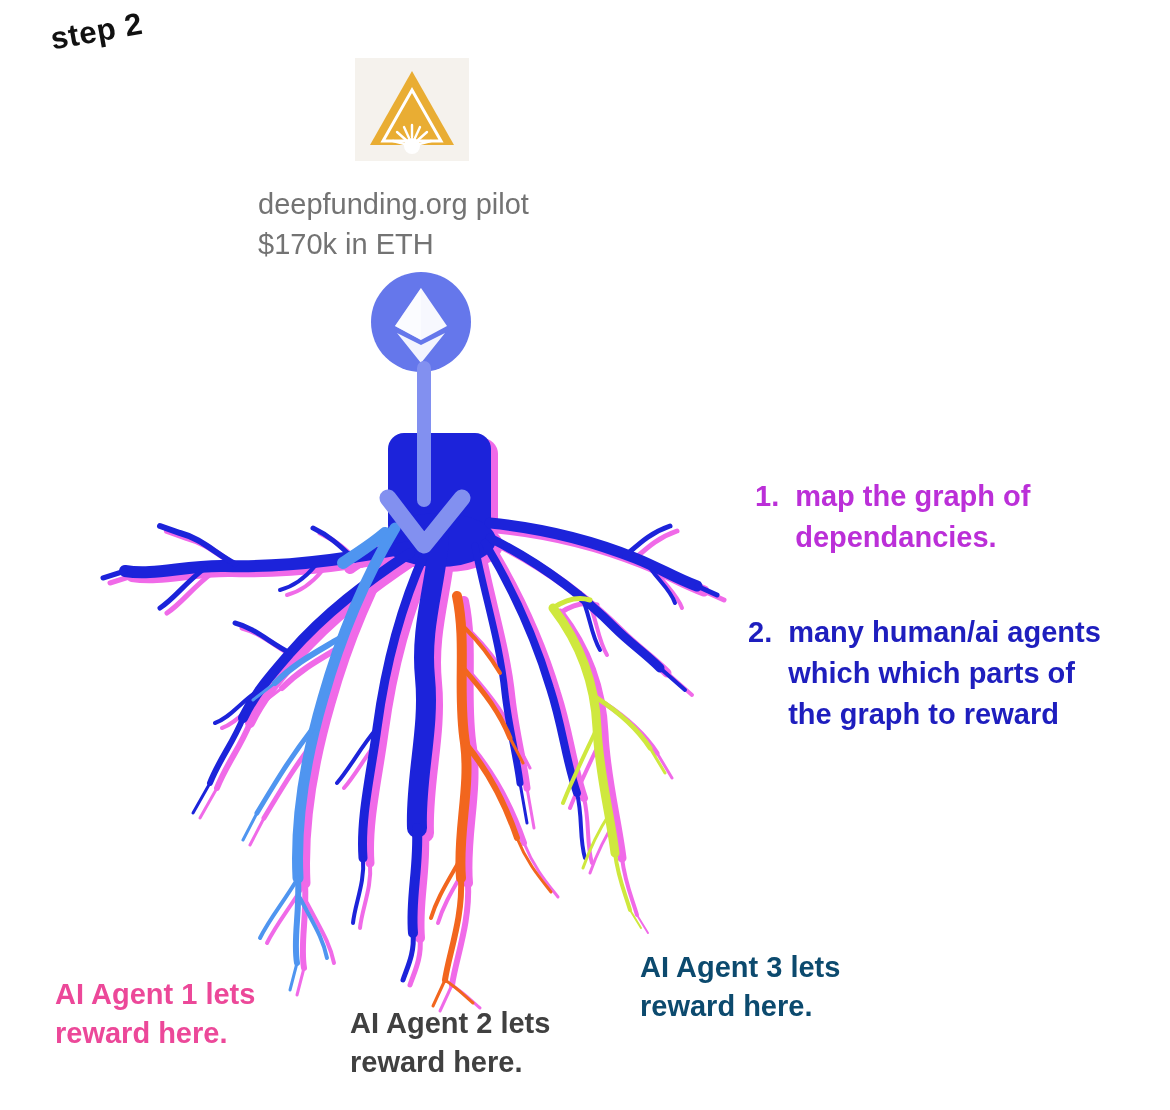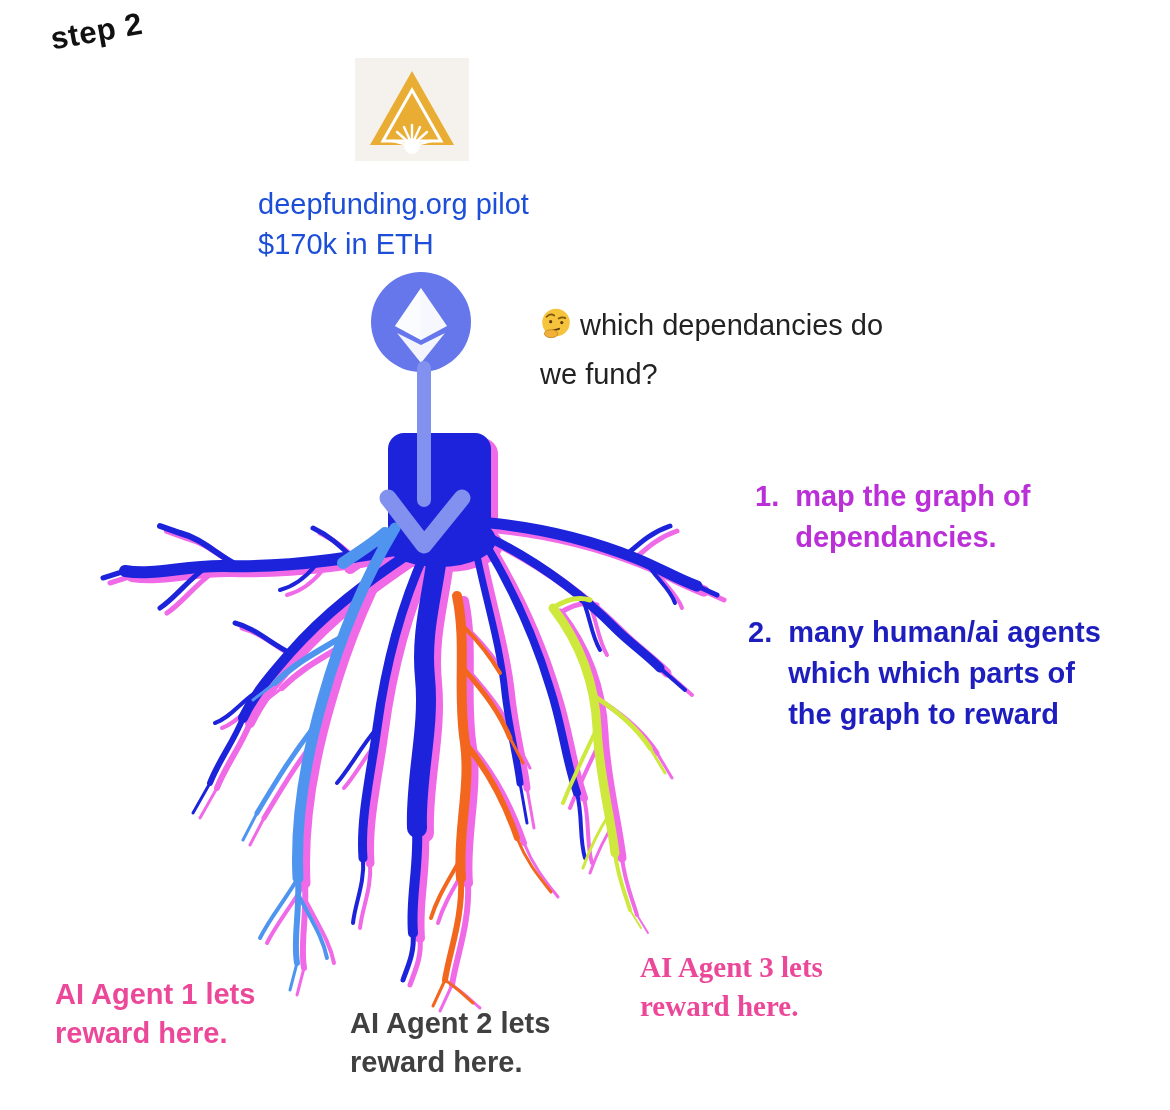--- a/index.html
+++ b/index.html
@@ -5,21 +5,21 @@
   html,body{margin:0;padding:0;background:#ffffff;}
   #stage{
     position:relative;width:1170px;height:1110px;background:#ffffff;overflow:hidden;
     font-family:"Liberation Sans", sans-serif;color:#1c1c1c;
   }
   .abs{position:absolute;}
   #step-label{
     left:48px;top:22px;font-size:31px;font-weight:800;color:#111;
     transform:rotate(-10deg);transform-origin:left top;letter-spacing:.5px;
   }
-  #header-text{left:258px;top:184px;font-size:29px;line-height:1.38;color:#1d4ed8;}
+  #header-text{left:258px;top:184px;font-size:29px;line-height:1.38;color:#737373;}
   #question-block{left:540px;top:303px;width:362px;font-size:29px;line-height:1.55;color:#222;}
   #question-block .emoji{display:inline-block;vertical-align:-4px;margin-right:8px;}
   .num-step{display:flex;gap:16px;font-size:29px;font-weight:700;line-height:1.42;}
   #num-step-1{left:755px;top:476px;width:352px;}
   #num-step-2{left:748px;top:612px;width:390px;}
   .agent-label{font-size:29px;font-weight:700;line-height:1.35;}
   #agent-1-label{left:55px;top:975px;width:250px;}
   #agent-2-label{left:350px;top:1004px;width:250px;}
   #agent-3-label{left:640px;top:948px;width:250px;}
   #logo-box{left:355px;top:58px;}
@@ -150,41 +150,28 @@
     <use href="#roots-lightblue" style="color:#4f95f0"></use>
   </svg>
 
   <svg id="arrow-svg" class="abs" width="130" height="210" viewBox="0 0 130 210">
     <g stroke="#8290f0" fill="none" stroke-linecap="round" stroke-linejoin="round">
       <line x1="64" y1="8" x2="64" y2="140" stroke-width="14"></line>
       <polyline points="28,138 64,185 102,138" stroke-width="17"></polyline>
     </g>
   </svg>
 
-  <div id="question-block" class="abs">
-    <span class="emoji">
-      <svg width="32" height="32" viewBox="0 0 36 36">
-        <circle cx="18" cy="17.5" r="15.5" fill="#f6c33d"></circle>
-        <path d="M7.5,11 q4,-4.5 8.5,-1.5" stroke="#7a5510" stroke-width="2" fill="none" stroke-linecap="round"></path>
-        <path d="M21,13 q4,-2.5 7.5,-0.5" stroke="#7a5510" stroke-width="2" fill="none" stroke-linecap="round"></path>
-        <circle cx="12" cy="16.5" r="1.8" fill="#5c3d08"></circle>
-        <circle cx="24.5" cy="17.5" r="1.8" fill="#5c3d08"></circle>
-        <path d="M14,26.5 l7.5,-2" stroke="#5c3d08" stroke-width="2" stroke-linecap="round"></path>
-        <ellipse cx="12.5" cy="30" rx="7.5" ry="4.5" fill="#f0b03a" stroke="#c8881f" stroke-width="1"></ellipse>
-      </svg>
-    </span><span>which dependancies do we fund?</span>
-  </div>
 
   <div id="num-step-1" class="abs num-step" style="color: rgb(187, 47, 216);">
     <span>1.</span>
     <span style="max-width:300px;">map the graph of dependancies.</span>
   </div>
 
   <div id="num-step-2" class="abs num-step" style="color: rgb(30, 30, 190);">
     <span>2.</span>
     <span style="max-width:330px;">many human/ai agents which which parts of the graph to reward</span>
   </div>
 
   <div id="agent-1-label" class="abs agent-label" style="color: #ec4899;">AI Agent 1 lets reward here.</div>
   <div id="agent-2-label" class="abs agent-label" style="color: #404040;">AI Agent 2 lets reward here.</div>
-  <div id="agent-3-label" class="abs agent-label" style="color: #ec4899; font-family: Liberation Serif, serif;">AI Agent 3 lets reward here.</div>
+  <div id="agent-3-label" class="abs agent-label" style="color: #0c4a6e;">AI Agent 3 lets reward here.</div>
 
 </div>
 
 </body></html>

